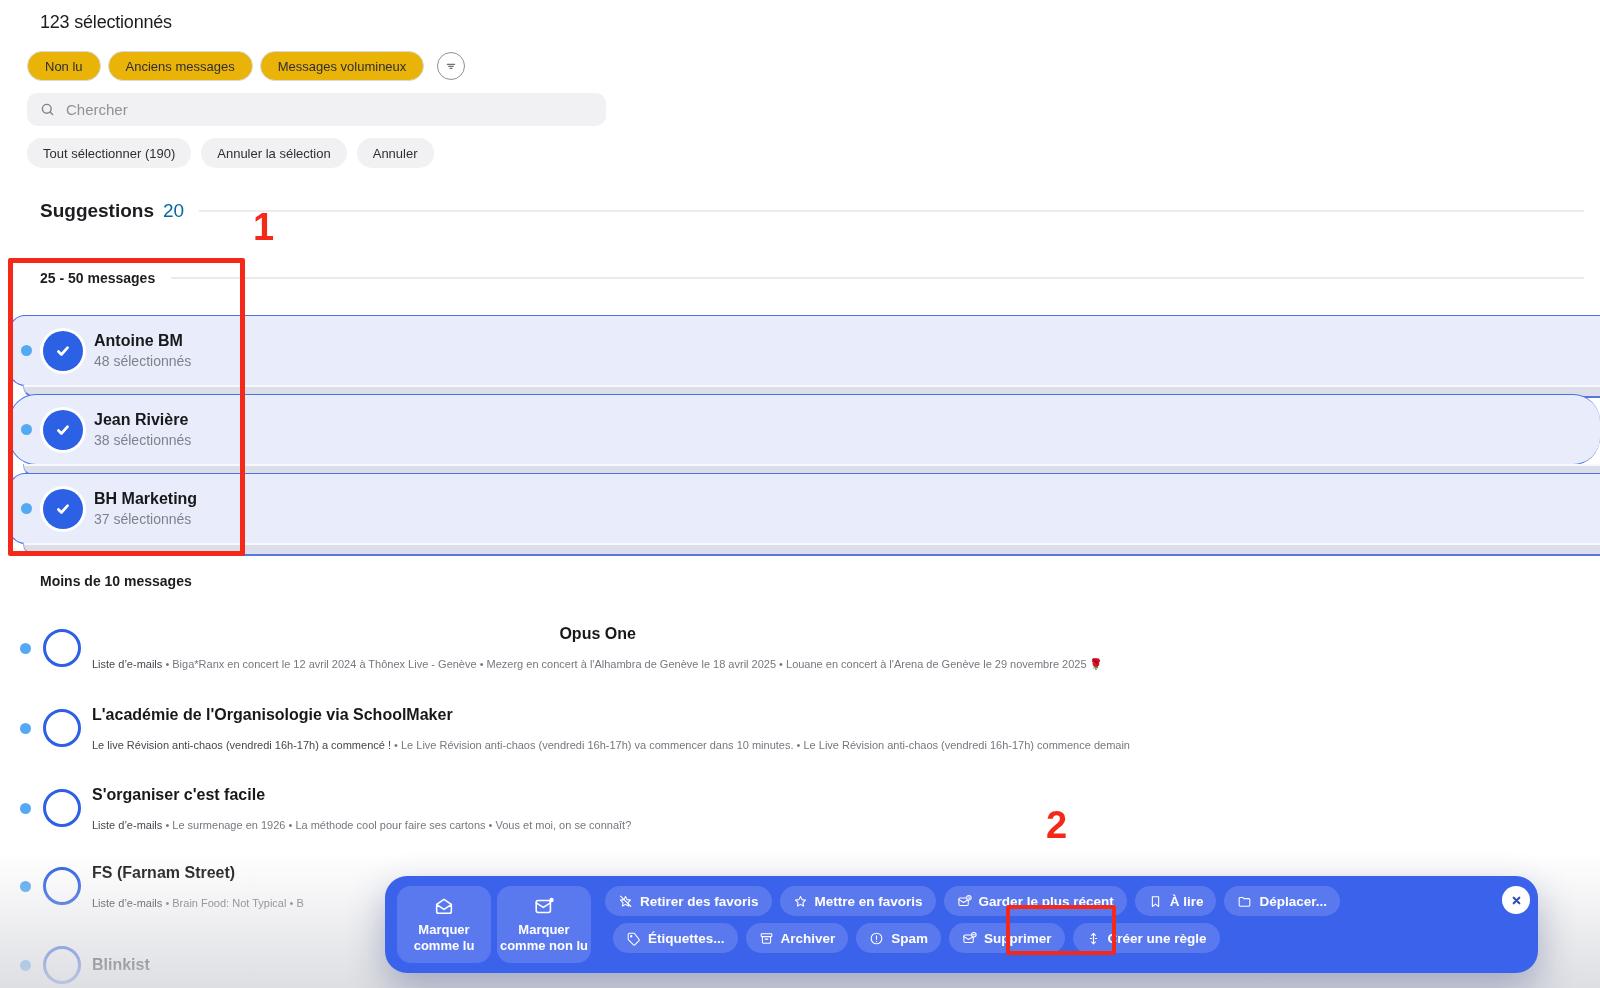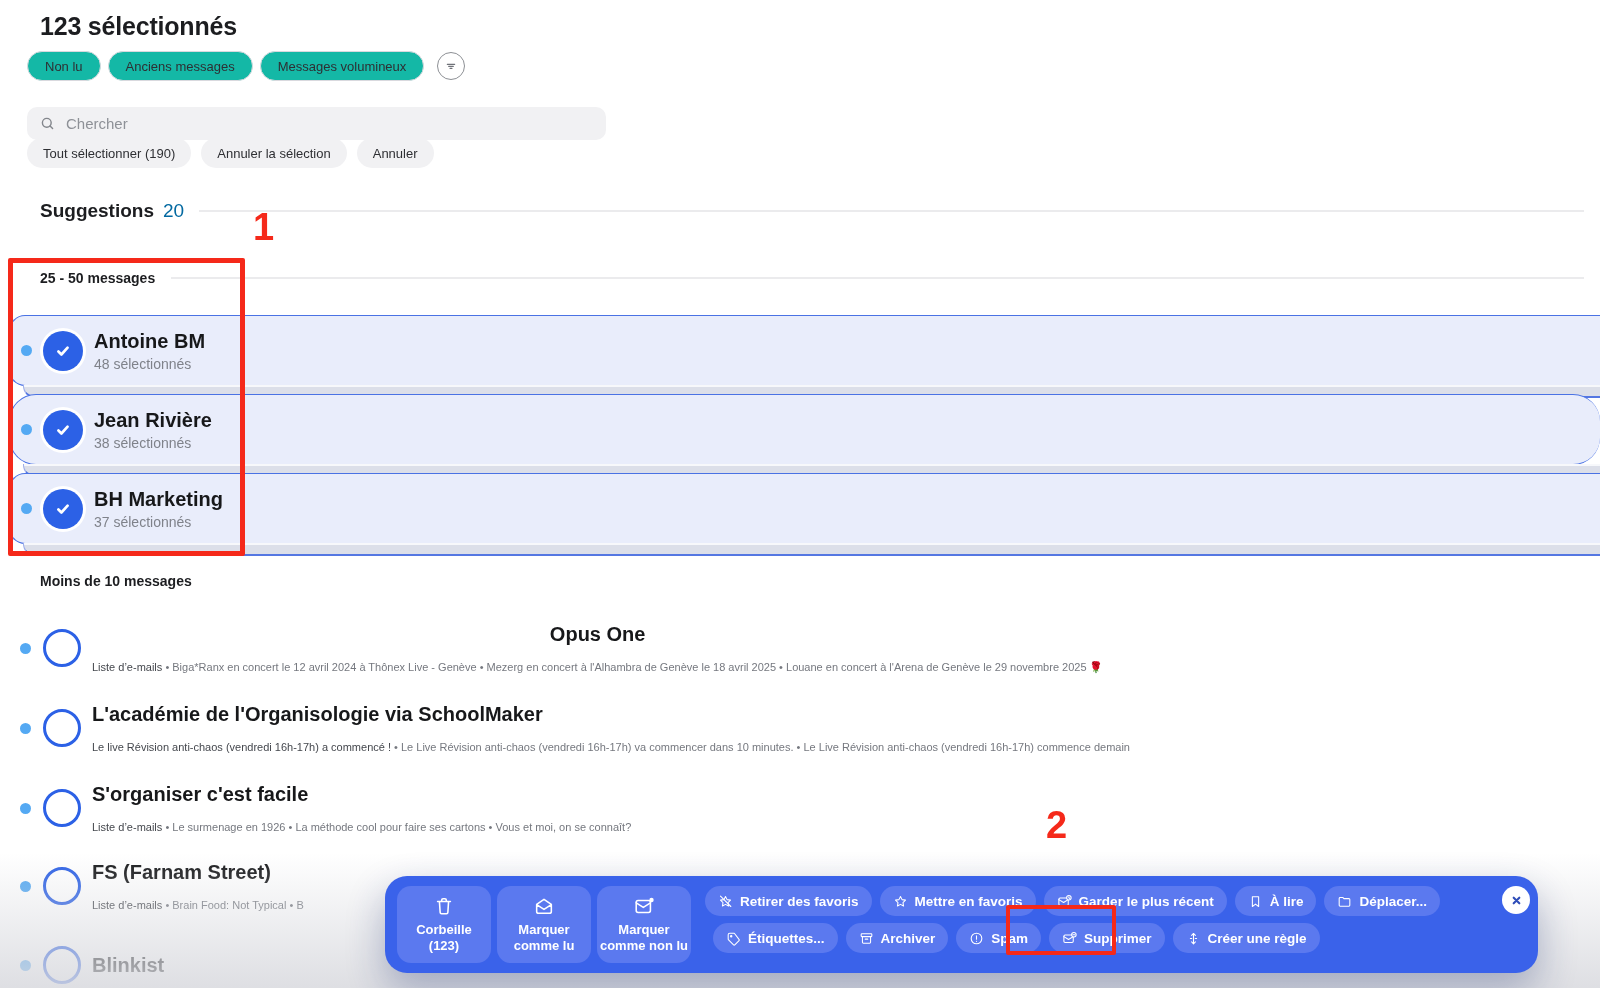--- a/index.html
+++ b/index.html
@@ -1,27 +1,27 @@
 <!DOCTYPE html>
 <html><head>
 <meta charset="utf-8">
 <style>
   html,body{margin:0;padding:0;background:#fff;}
   .page{position:relative;width:1600px;height:988px;overflow:hidden;
         font-family:"Liberation Sans",sans-serif;color:#1c1d20;background:#fff;}
 
   
-  .page-title{position:absolute;left:40px;top:12px;font-size:25px;font-weight:700;letter-spacing:-.2px;}
+  .page-title{position:absolute;left:40px;top:12px;font-size:18px;font-weight:400;letter-spacing:-.2px;}
   .chips{position:absolute;left:27px;top:51px;display:flex;gap:7px;align-items:center;}
-  .chip{height:30px;padding:0 17px;border:1px solid #d9d9de;border-radius:16px;background:#14b8a6;
+  .chip{height:30px;padding:0 17px;border:1px solid #d9d9de;border-radius:16px;background:#eab308;
         font-size:13px;color:#2e2f33;display:inline-flex;align-items:center;font-family:inherit;}
   .filter-btn{width:28px;height:28px;border:1.4px solid #8d9095;border-radius:50%;background:#fff;
         display:inline-flex;align-items:center;justify-content:center;margin-left:6px;padding:0;}
   .filter-btn svg{width:16px;height:16px;fill:none;stroke:#6f7278;stroke-width:1.8;stroke-linecap:round;}
-  .search{position:absolute;left:27px;top:107px;width:579px;height:33px;background:#f1f1f3;border-radius:10px;
+  .search{position:absolute;left:27px;top:93px;width:579px;height:33px;background:#f1f1f3;border-radius:10px;
         display:flex;align-items:center;padding:0 12px;box-sizing:border-box;gap:8px;}
   .search svg{width:17px;height:17px;fill:none;stroke:#83868c;stroke-width:2;stroke-linecap:round;flex:none;}
   .search input{border:none;outline:none;background:transparent;font-size:15px;color:#2e2f33;width:100%;
         font-family:inherit;}
   .search input::placeholder{color:#8e9197;}
   .action-row{position:absolute;left:27px;top:138px;display:flex;gap:10px;}
   .gray-btn{height:30px;padding:0 16px;border:none;border-radius:15px;background:#f1f1f3;font-size:13px;
         color:#2e2f33;display:inline-flex;align-items:center;font-family:inherit;text-align:center;}
 
   
@@ -40,21 +40,21 @@
         border-radius:16px 0 0 16px;display:flex;align-items:center;cursor:pointer;}
   .sel-row::after{content:"";position:absolute;left:13px;right:0;top:100%;height:11px;
         background:linear-gradient(#f7f8fb 0 2px,#dcdfe9 2px 100%);
         border-bottom:2px solid #5577e2;border-left:1.5px solid #9dade9;border-radius:0 0 0 12px;}
   .row1{top:315px;} .row2{top:394px;border-radius:27px;} .row3{top:473px;}
   .unread-dot{width:11px;height:11px;border-radius:50%;background:#54a9f3;margin-left:11px;flex:none;}
   .avatar-selected{width:40px;height:40px;border-radius:50%;background:#2c61e6;box-shadow:0 0 0 3px #fff;
         margin-left:11px;display:flex;align-items:center;justify-content:center;flex:none;cursor:pointer;}
   .avatar-selected svg{width:20px;height:20px;fill:none;stroke:#fff;stroke-width:3.2;stroke-linecap:round;stroke-linejoin:round;}
   .row-txt{margin-left:11px;min-width:0;}
-  .row-name{font-size:20px;font-weight:700;color:#17181a;}
+  .row-name{font-size:16px;font-weight:700;color:#17181a;}
   .row-count{font-size:14px;color:#7f828a;margin-top:3px;}
 
   
   .email-row{position:absolute;left:9px;right:16px;height:48px;display:flex;align-items:center;cursor:pointer;}
   .er1{top:624px;text-align:center;} .er2{top:704px;} .er3{top:784px;} .er4{top:862px;} .er5{top:941px;}
   .avatar-empty{width:38px;height:38px;border-radius:50%;background:#fff;border:3.5px solid #2c61e6;
         box-sizing:border-box;margin-left:12px;flex:none;cursor:pointer;}
   .email-sub{font-size:11px;margin-top:15px;white-space:nowrap;overflow:hidden;color:#75787f;}
   .sub-label{color:#44474d;}
   .sub-snippet{color:#75787f;}
@@ -232,26 +232,20 @@
     <span class="avatar-empty"></span>
     <div class="row-txt">
       <div class="row-name">Blinkist</div>
     </div>
   </div>
 
   <div class="bottom-fade"></div>
 
   <div class="toolbar">
 
-    <button class="big-btn">
-      <svg viewBox="0 0 24 24">
-        <path d="M5 7h14M9.5 7V5.5A1.5 1.5 0 0 1 11 4h2a1.5 1.5 0 0 1 1.5 1.5V7M7 7l.8 12a1.5 1.5 0 0 0 1.5 1.4h5.4a1.5 1.5 0 0 0 1.5-1.4L17 7"></path>
-      </svg>
-      <span><span>Corbeille</span><br><span>(123)</span></span>
-    </button>
 
     <button class="big-btn">
       <svg viewBox="0 0 24 24">
         <path d="M4 10.2 12 4.8l8 5.4V18a2 2 0 0 1-2 2H6a2 2 0 0 1-2-2zM4 10.5l8 5.2 8-5.2"></path>
       </svg>
       <span><span>Marquer</span><br><span>comme lu</span></span>
     </button>
 
     <button class="big-btn">
       <svg viewBox="0 0 24 24">

